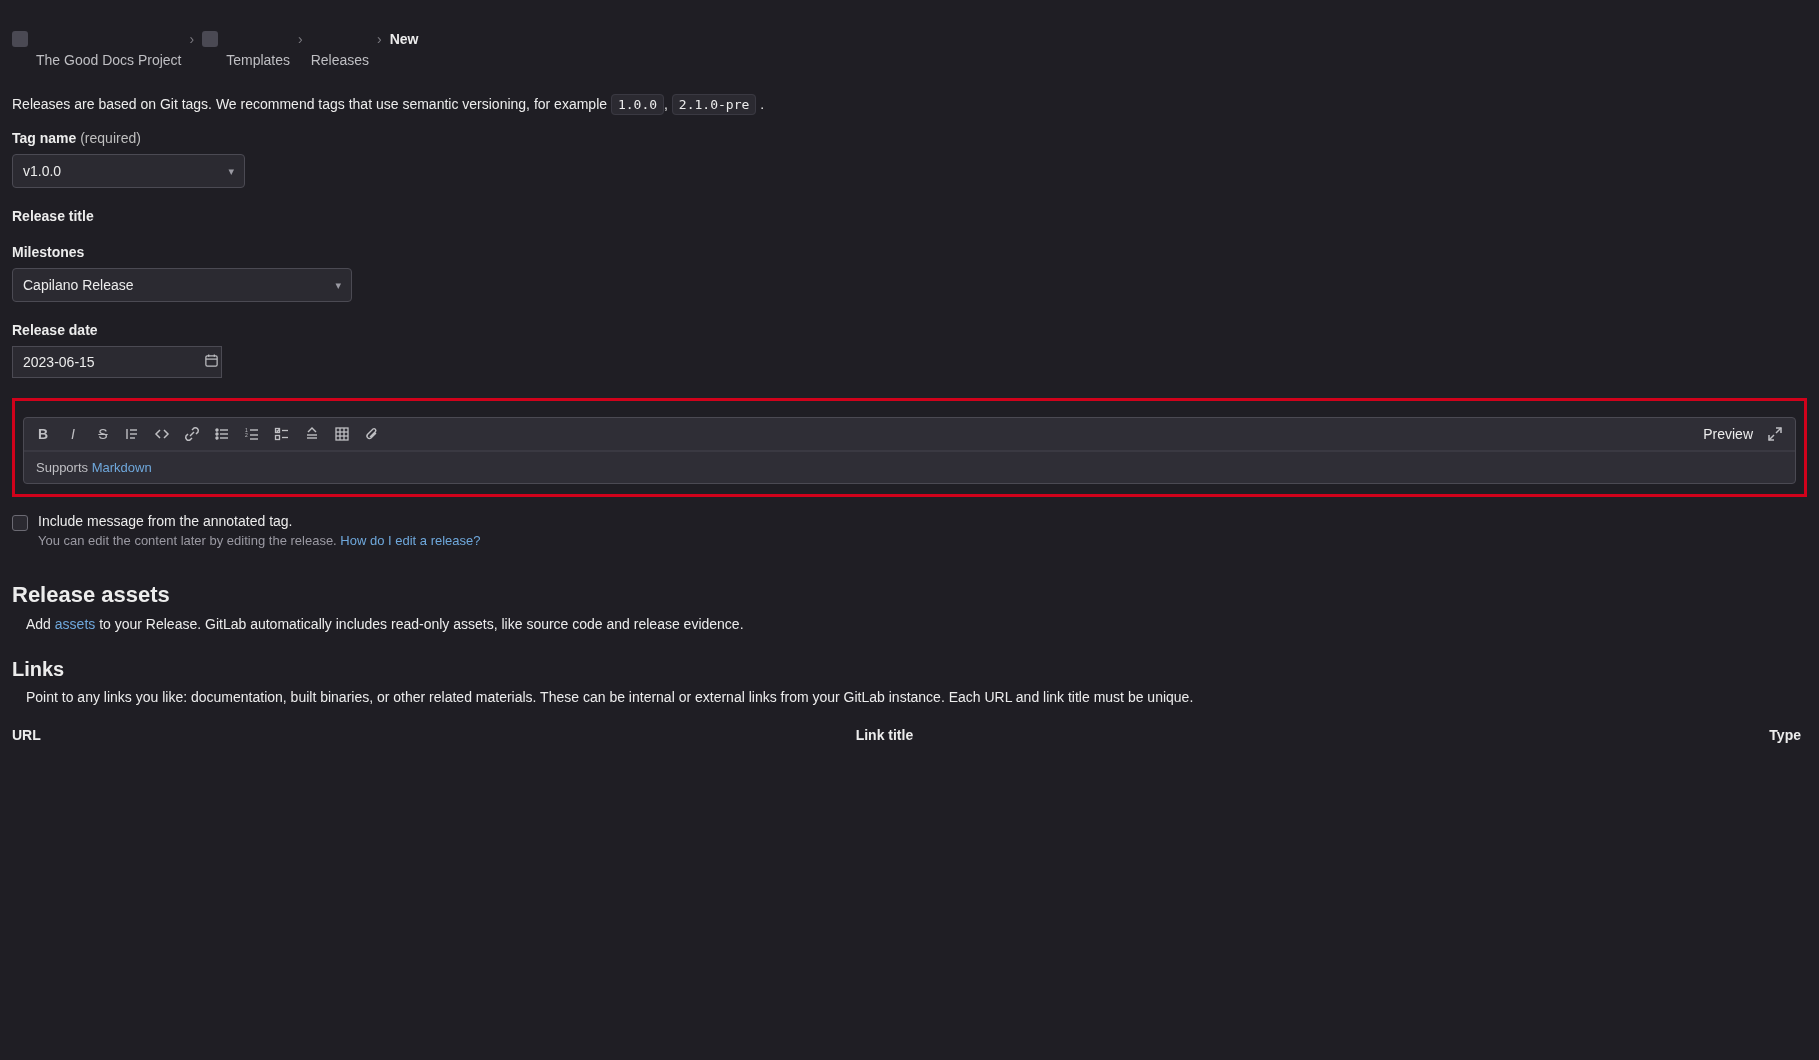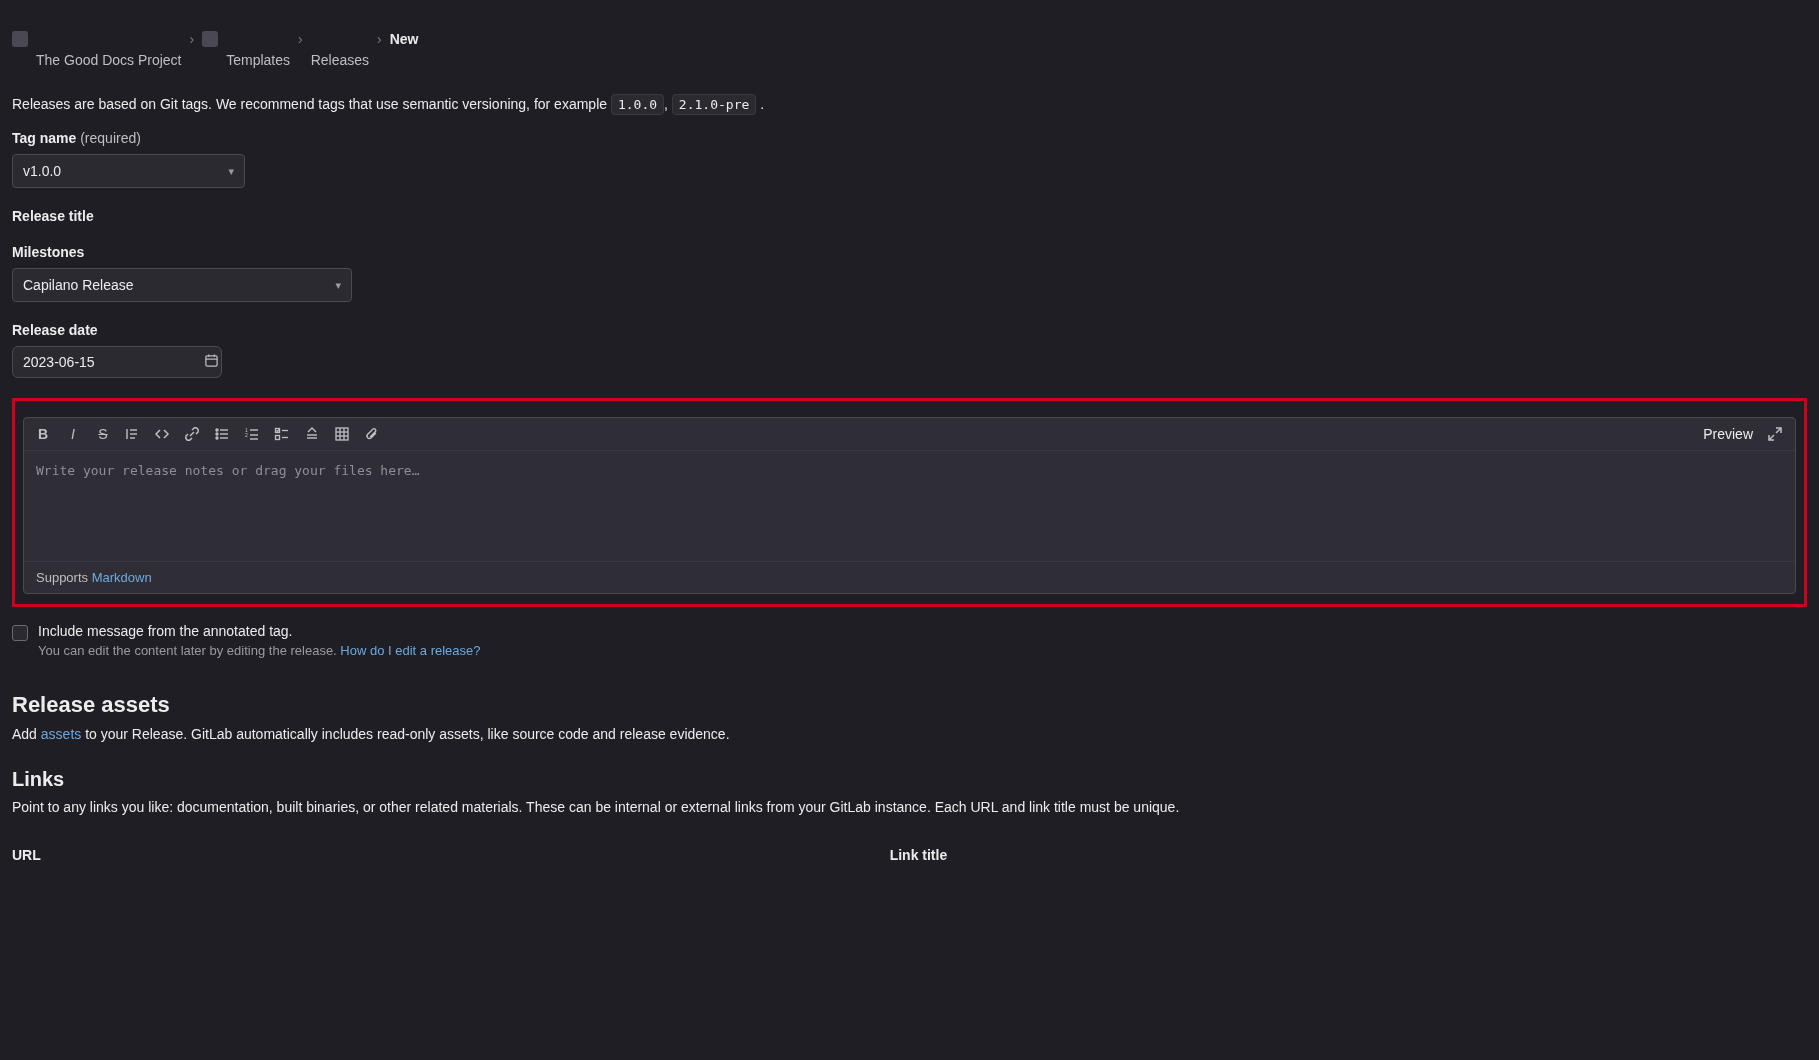--- a/index.html
+++ b/index.html
@@ -42,21 +42,21 @@
   font-size:14px;
 }
 .select {
   width:233px; display:flex; justify-content:space-between; align-items:center;
   cursor:pointer;
 }
 .select.wide { width:340px;gap:44px; }
 .text-input { width:100%; }
 .date-wrap {
   width:210px; display:flex; align-items:center;
-  background:#2b2a31; border:1px solid #4b4a53; border-radius:6px;
+  background:#2b2a31; border:1px solid #4b4a53; border-radius:0;
   padding:6px 10px;
 }
 .date-wrap input {
   flex:1; background:transparent; border:none; color:#ececec; font-size:14px; outline:none;
 }
 .chev { color:#9b9aa3; font-size:11px; }
 .helper { color:#bfbfc3; margin:2px 0 8px 0; }
 .helper a { color:#6fa8dc; text-decoration:none; }
 .highlight-box {
   border:3px solid #d0021b;
@@ -97,23 +97,23 @@
 .checkbox-row { display:flex; align-items:flex-start; gap:10px; margin-top:16px; }
 .checkbox-row input[type=checkbox]{
   width:16px; height:16px; margin-top:2px;
   appearance:none; border:1px solid #6b6a73; border-radius:3px; background:#2b2a31;
   cursor:pointer;
 }
 .checkbox-row .sub { color:#9b9aa3; font-size:13px; margin-top:4px; }
 .checkbox-row .sub a { color:#6fa8dc; text-decoration:none; }
 h2.section { font-size:22px; font-weight:700; margin-top:34px; }
 h3.subsection { font-size:20px; font-weight:700; margin-top:26px; }
-.assets-intro, .links-intro { margin-top:8px; color:#ececec; }
+.assets-intro, .links-intro { margin-top:8px; color:#ececec;margin-left:14px; }
 .assets-intro a { color:#6fa8dc; text-decoration:none; }
-.cols-header { display:flex; margin-top:32px; font-weight:600;gap:34px; }
+.cols-header { display:flex; margin-top:22px; font-weight:600; }
 .cols-header .c1 { flex:0 0 47%; }
 .cols-header .c2 { flex:0 0 47%; }
 .cols-header .c3 { flex:0 0 6%; text-align:right; padding-right:6px; }
 .cal-icon svg { width:15px; height:15px; }
 </style>
 </head>
 <body>
 
 <nav class="breadcrumb">
   <span class="bc-icon"></span>
@@ -249,21 +249,20 @@
         <span class="tool">
           <svg viewBox="0 0 16 16" stroke="#bfbfc3" stroke-width="1.5" fill="none">
               <polyline points="9,2 14,2 14,7"></polyline>
               <line x1="14" y1="2" x2="9" y2="7"></line>
               <polyline points="7,14 2,14 2,9"></polyline>
               <line x1="2" y1="14" x2="7" y2="9"></line>
             </svg>
         </span>
       </div>
     </div>
-    <div class="editor-body">Write your release notes or drag your files here…</div>
     <div class="editor-footer">
       <span>Supports </span><a href="#">Markdown</a>
     </div>
   </div>
 </div>
 
 <div class="checkbox-row">
   <input type="checkbox" style="">
   <div>
     <div>Include message from the annotated tag.</div>

